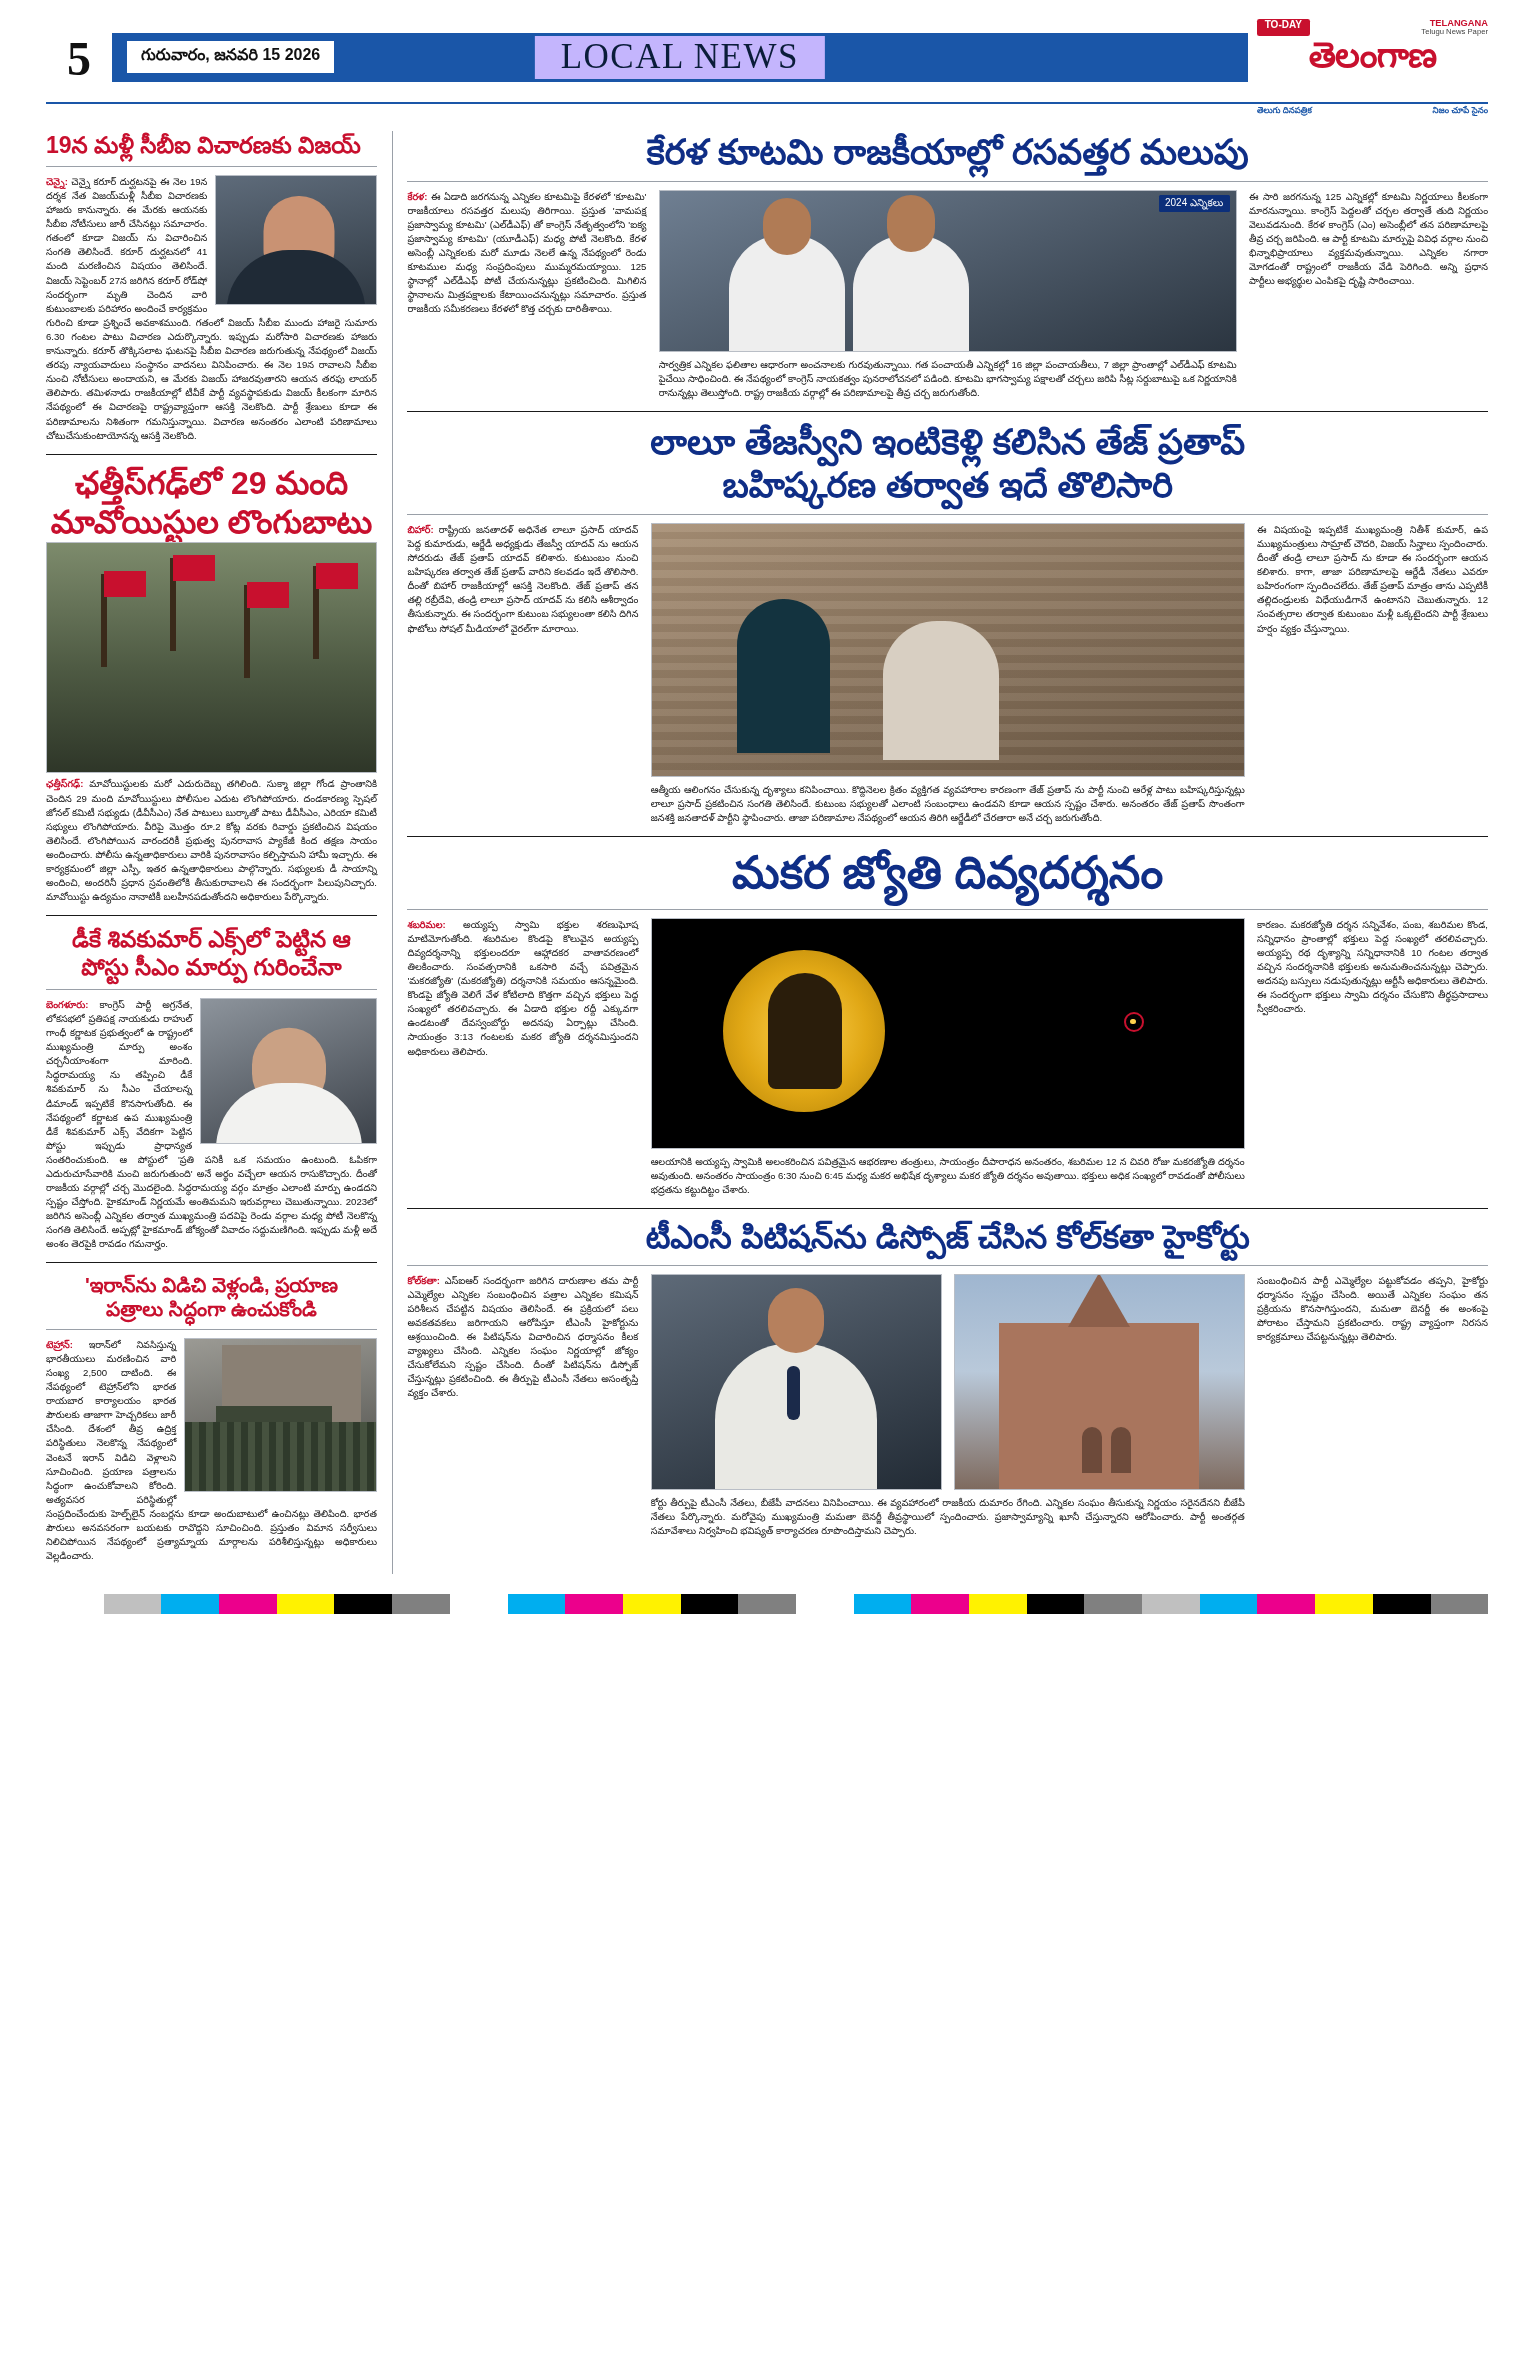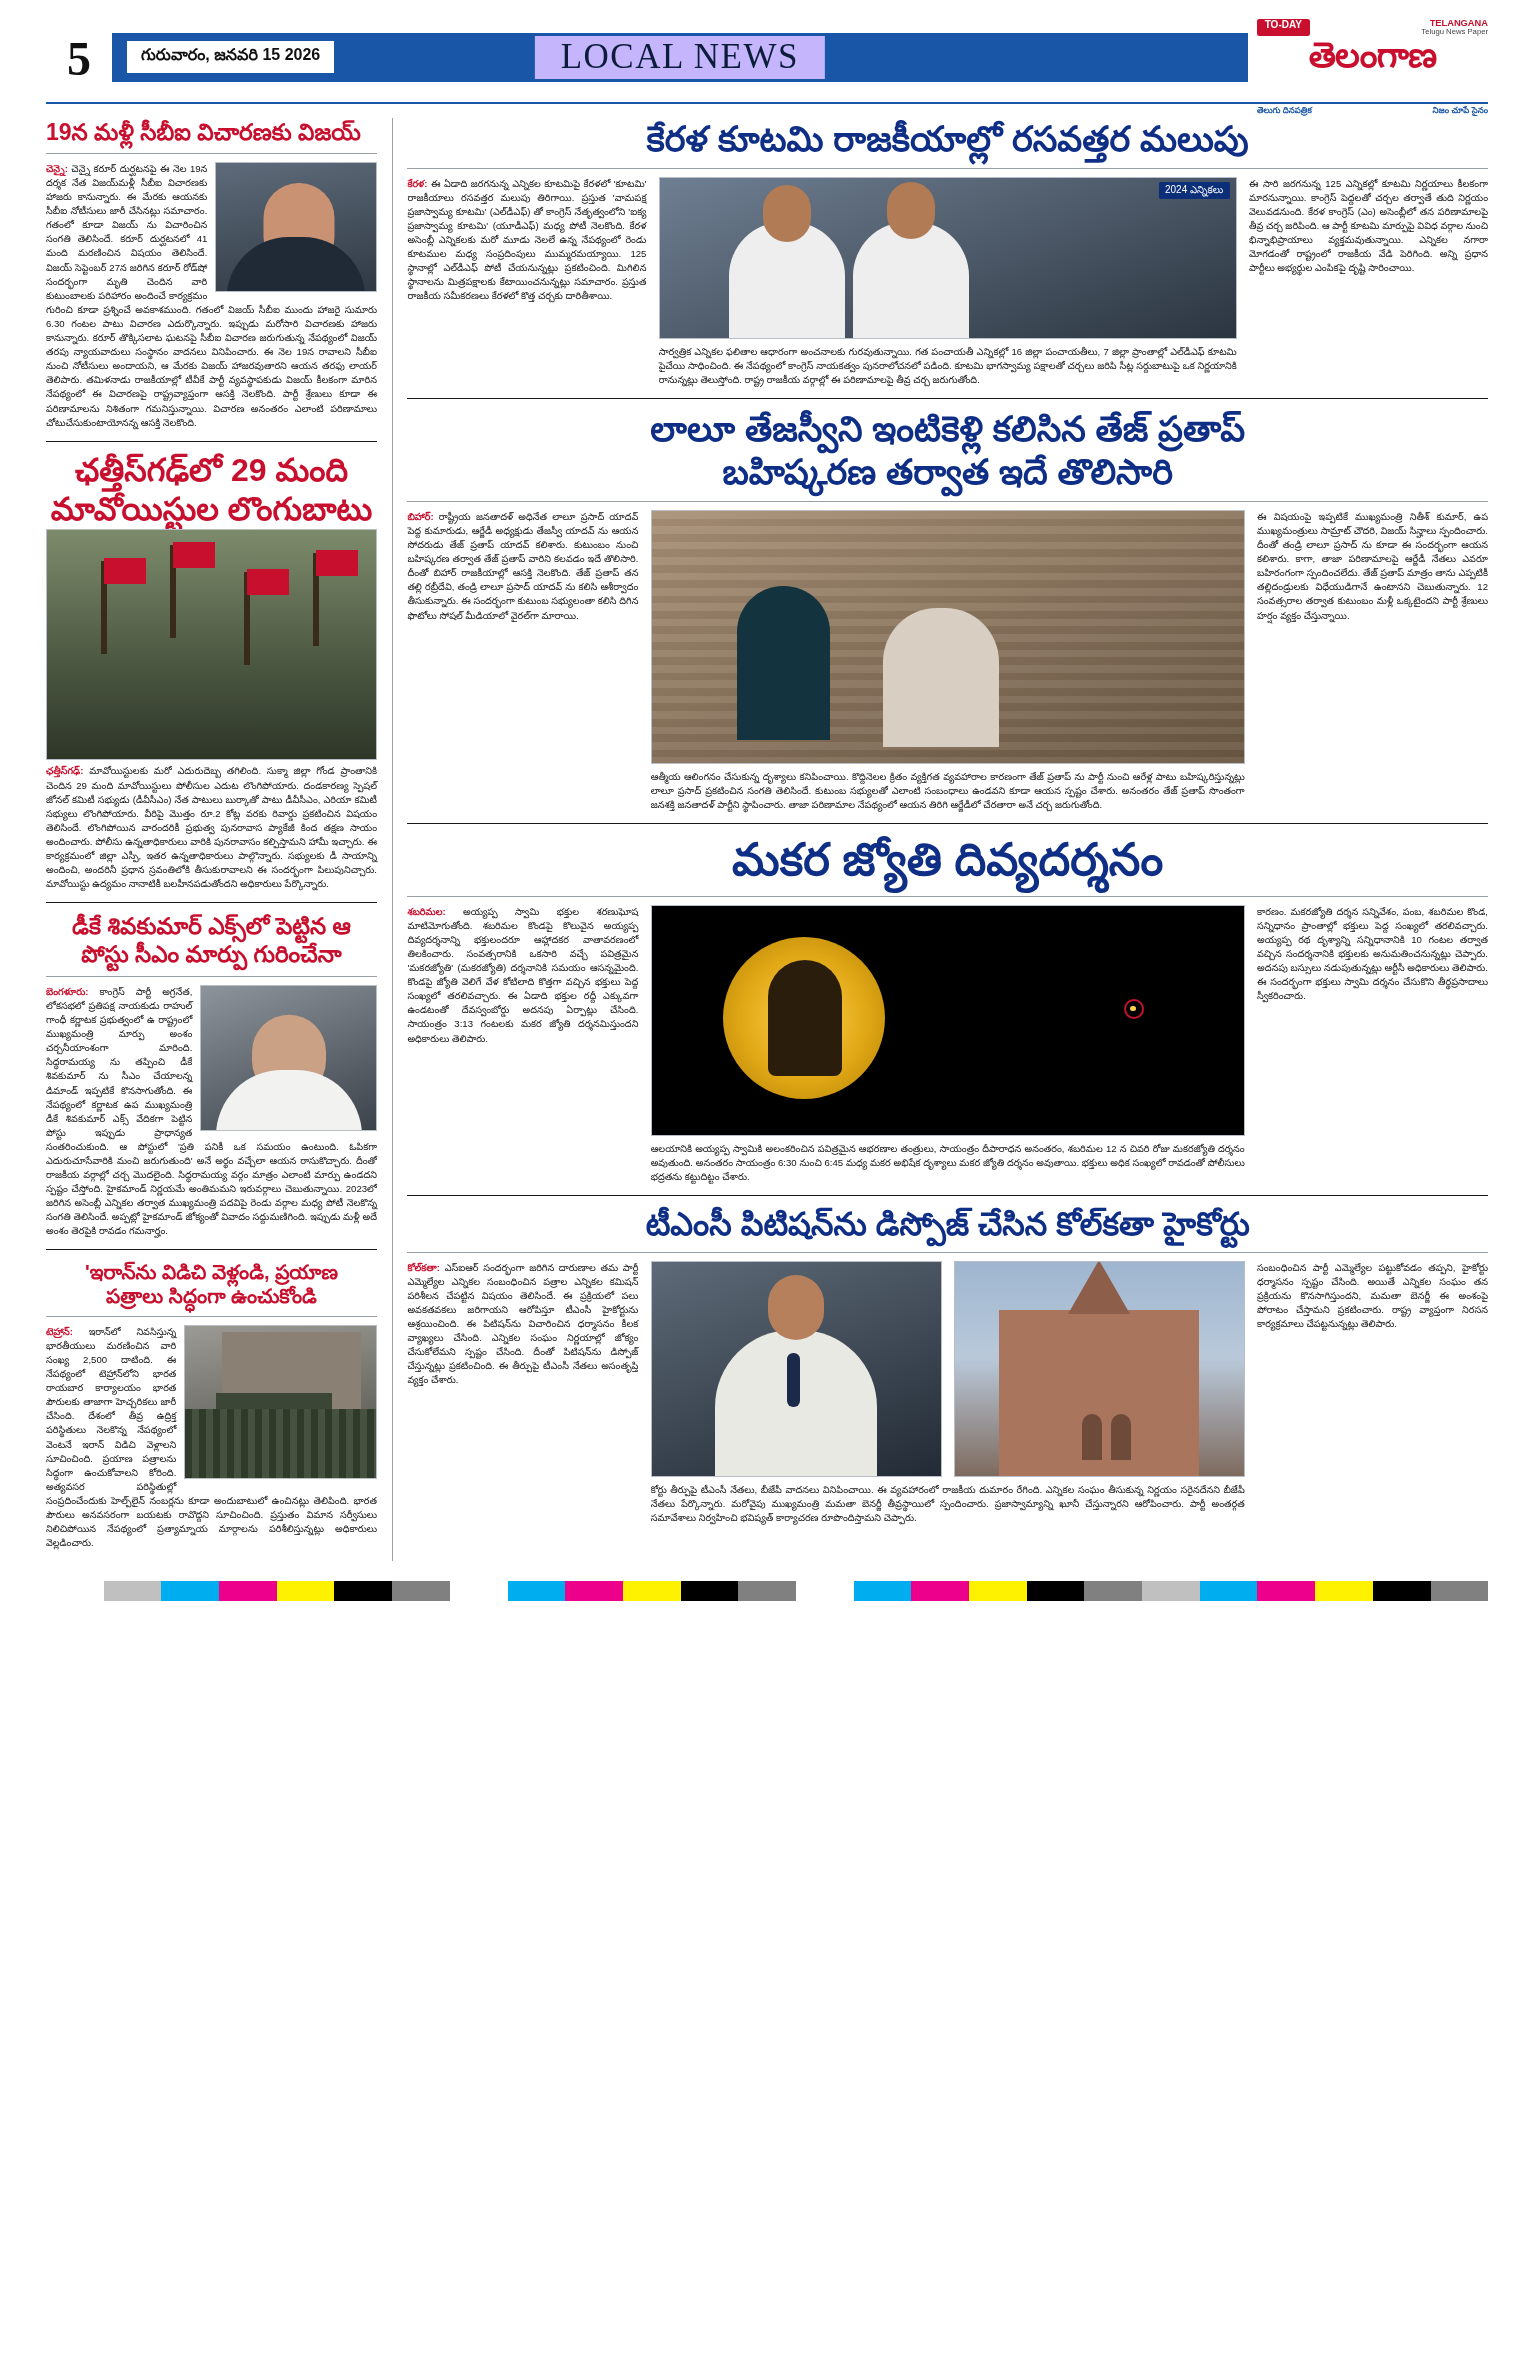--- a/index.html
+++ b/index.html
@@ -134,21 +134,21 @@
     padding-left: 7px;
   }
 
   hr.rule { border: none; border-top: 0.8px solid #9aa0a8; margin: 7.7px 0; }
   hr.rule-thick { border: none; border-top: 1.5px solid #1a1a1a; margin: 9.3px 0; }
 
   .cols { display: flex; gap: 12.3px; }
   .col { flex: 1; }
 
   
-  .sec-top { display: flex; gap: 15.4px; margin-top: 14px; }
+  .sec-top { display: flex; gap: 15.4px; margin-top: 27px; }
   .sec-top-left { width: 331px; }
   .sec-top-right { flex: 1; border-left: 0.8px solid #9aa0a8; padding-left: 14px;}
 
   .vijay-photo { width: 162px; height: 130px; float: right; margin: 0 0 4.6px 7.7px;
      background: linear-gradient(170deg,#5e6b7a,#2f3943);}
   .vijay-photo .face { position:absolute; left:52%; top:42%; width:71px;height:85px;
      transform: translate(-50%,-40%); border-radius:35px 35px 31px 31px;
      background:#c99273; }
   .vijay-photo .body { position:absolute; left:50%; bottom:-7.7px; width:139px;height:62px;
      transform:translateX(-50%); background:#1f2a36; border-radius:62px 62px 0 0;}

